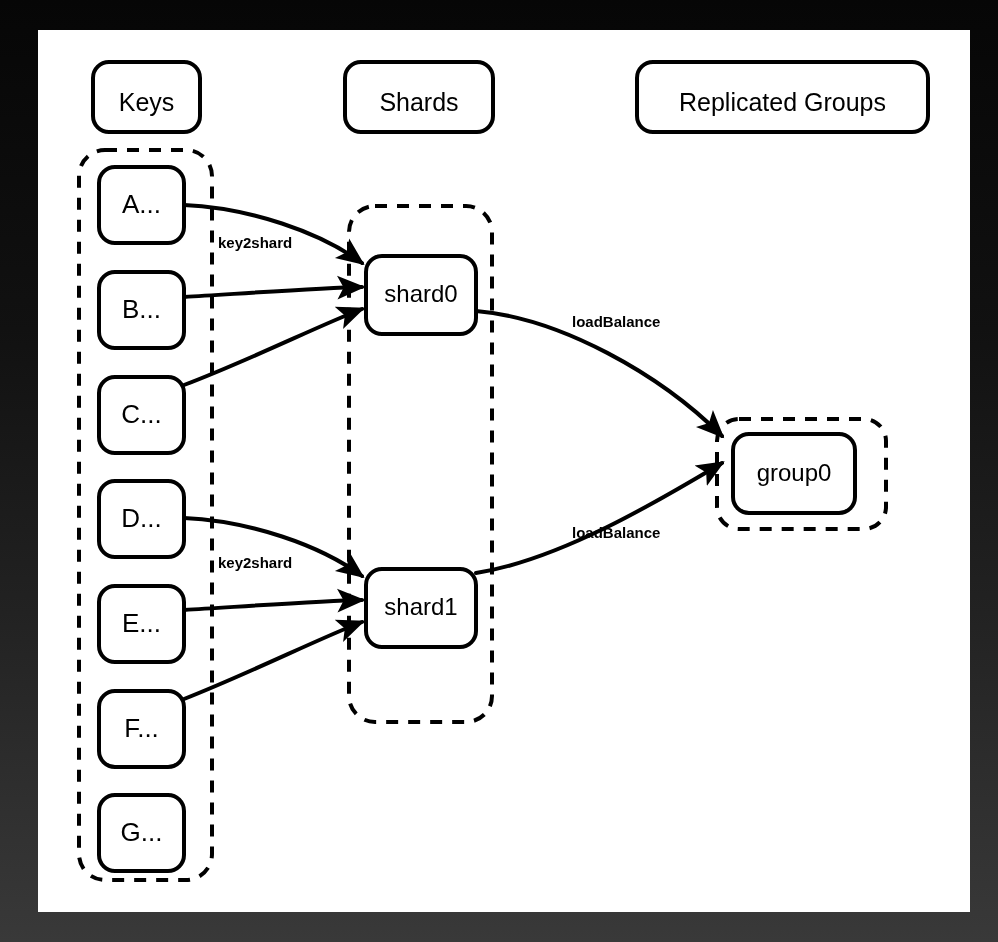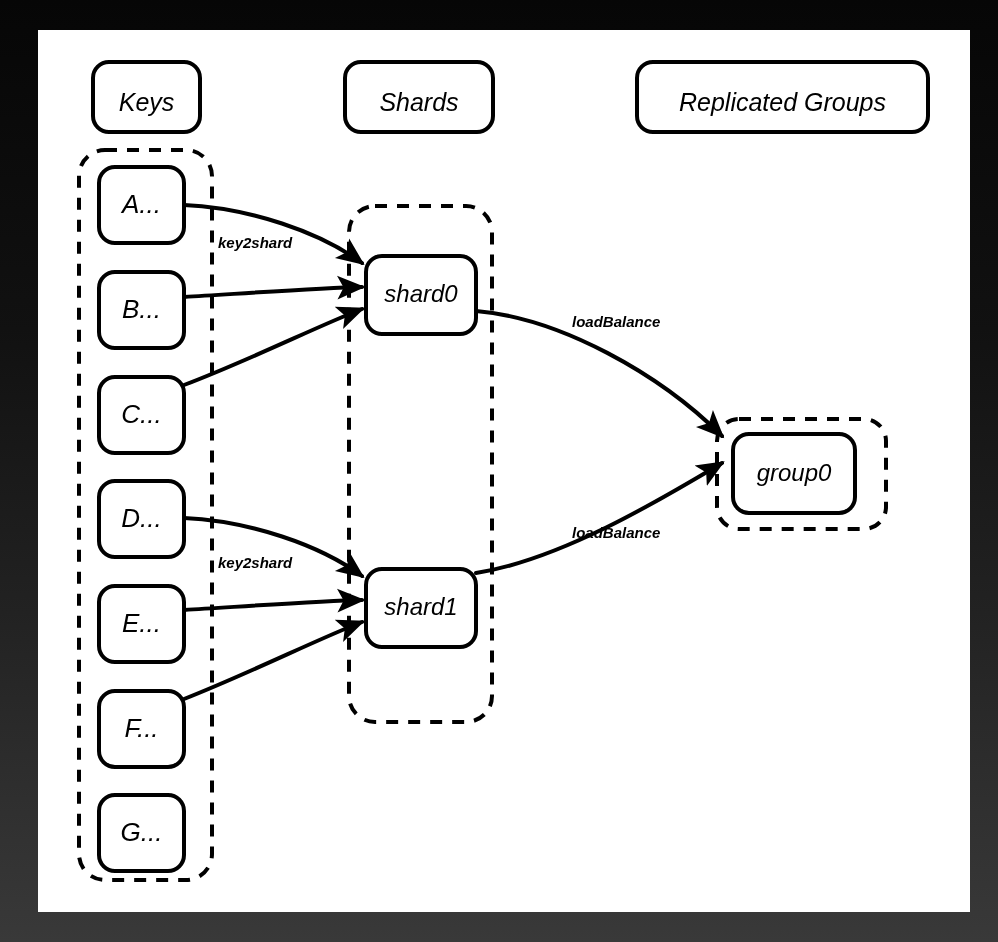--- a/index.html
+++ b/index.html
@@ -10,21 +10,20 @@
     overflow: hidden;
   }
   body {
     background: linear-gradient(to bottom, #060606 0%, #111111 35%, #222222 65%, #393939 100%);
     font-family: "Liberation Sans", sans-serif;
   }
   #root {
     position: relative;
     width: 998px;
     height: 942px;
-    font-style: italic;
   }
   #canvas {
     position: absolute;
     left: 38px;
     top: 30px;
     width: 932px;
     height: 882px;
     background: #ffffff;
   }
   #diagram {

